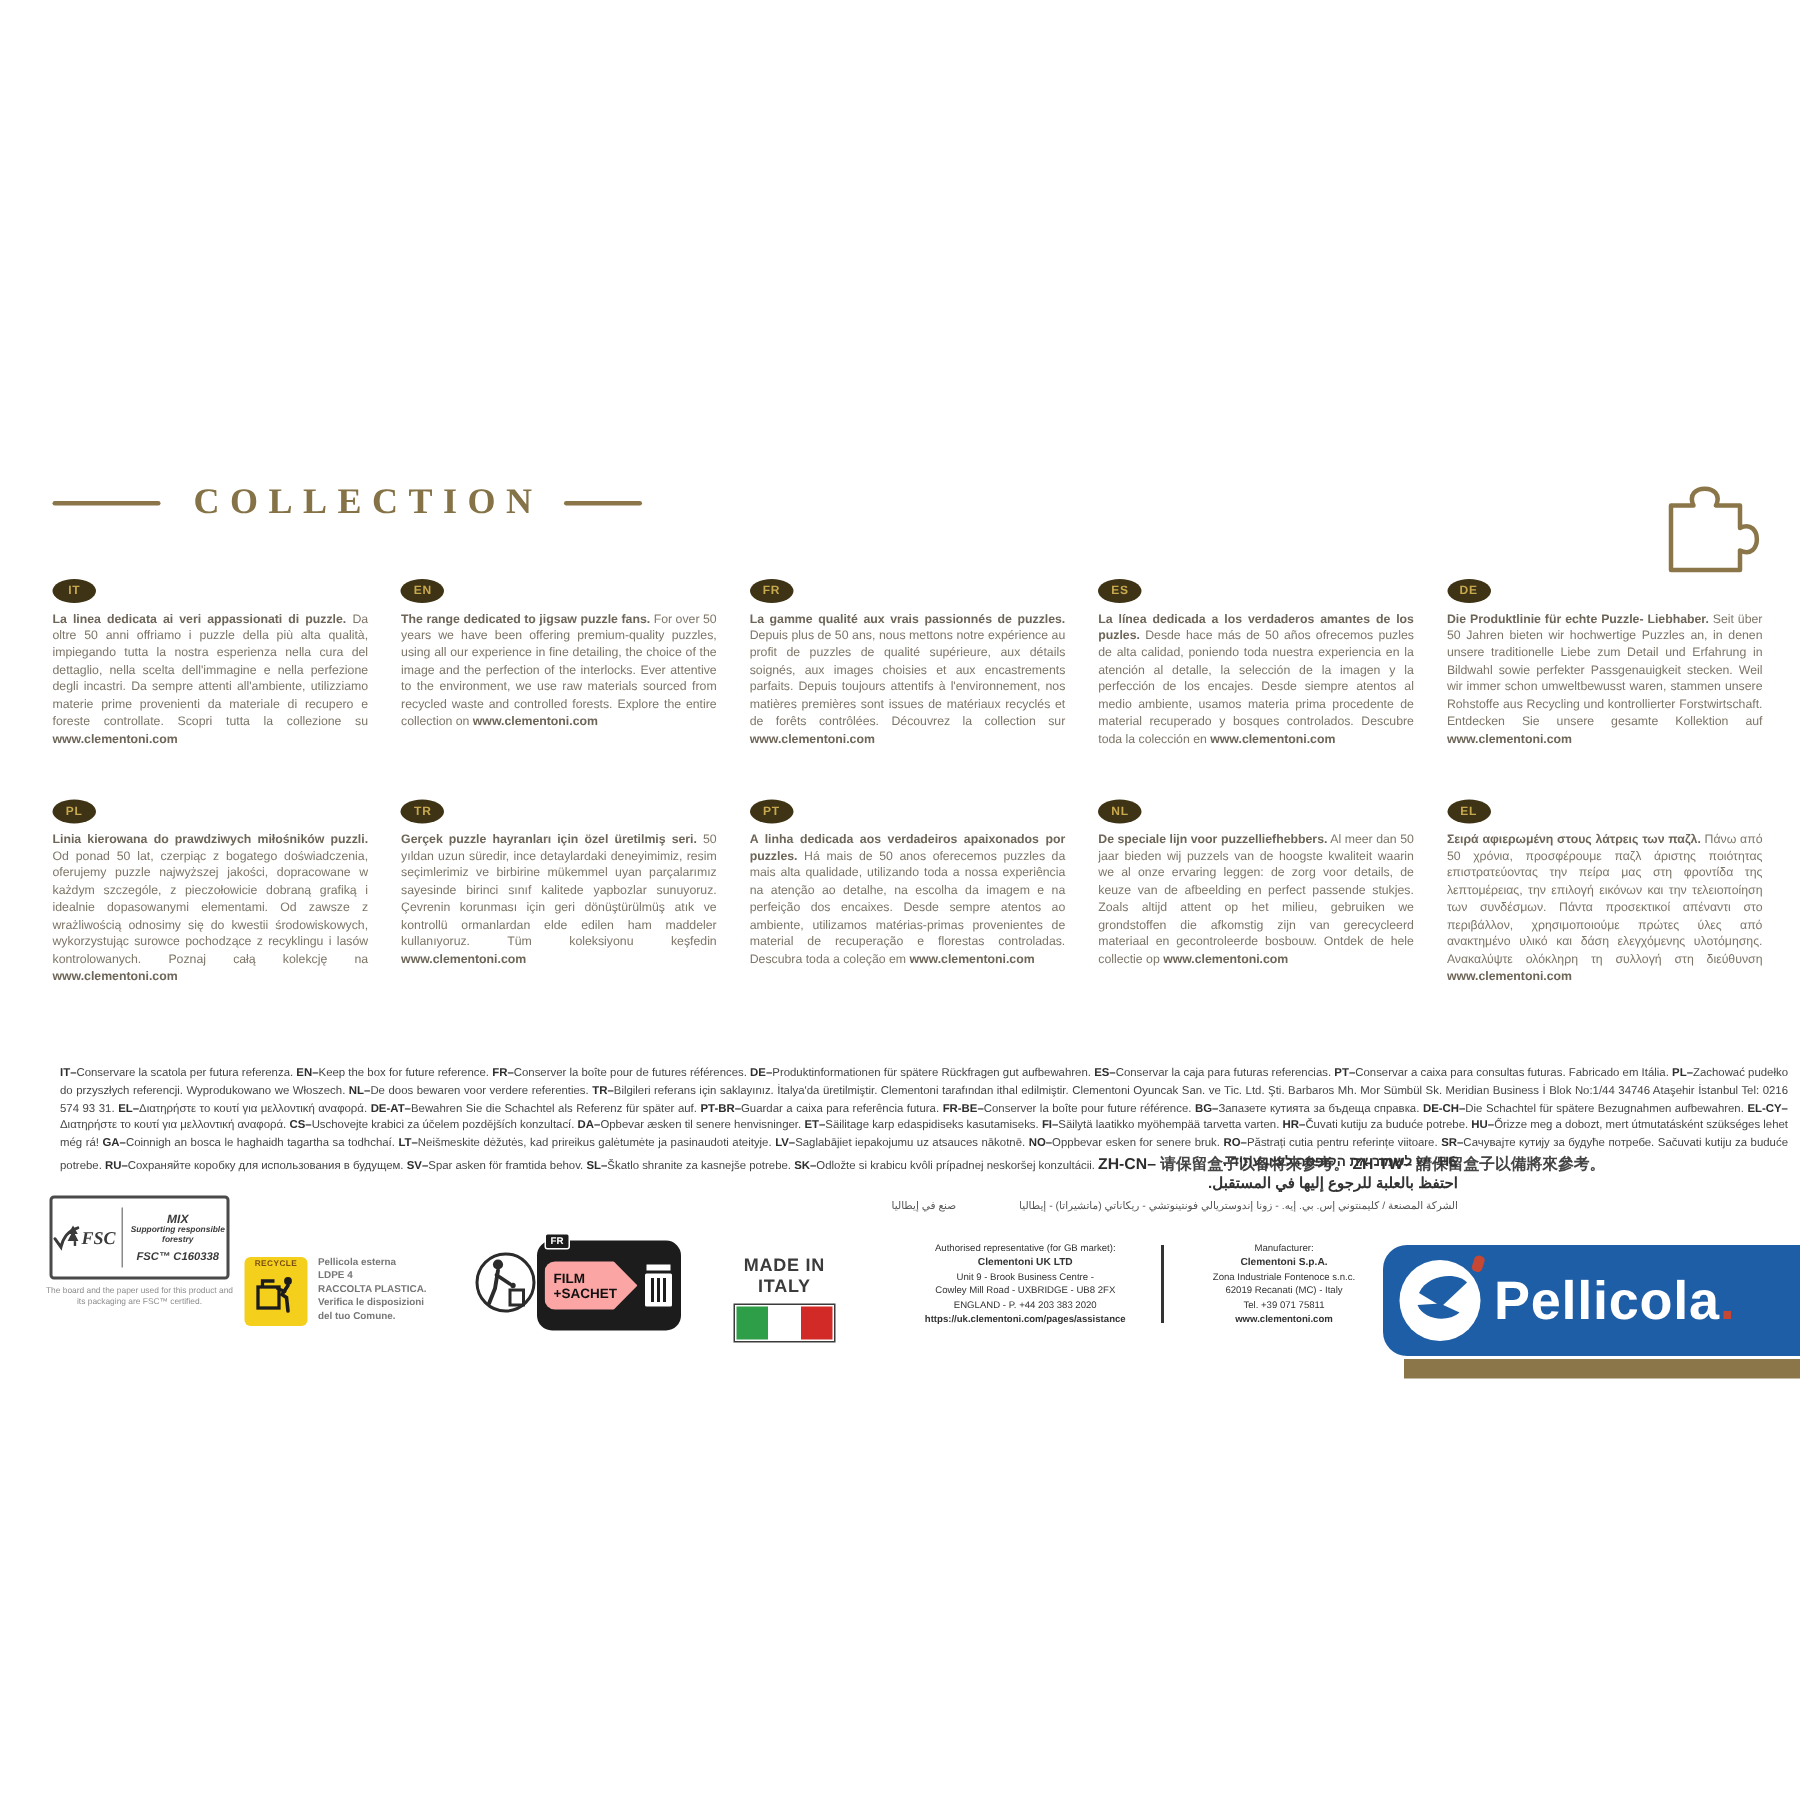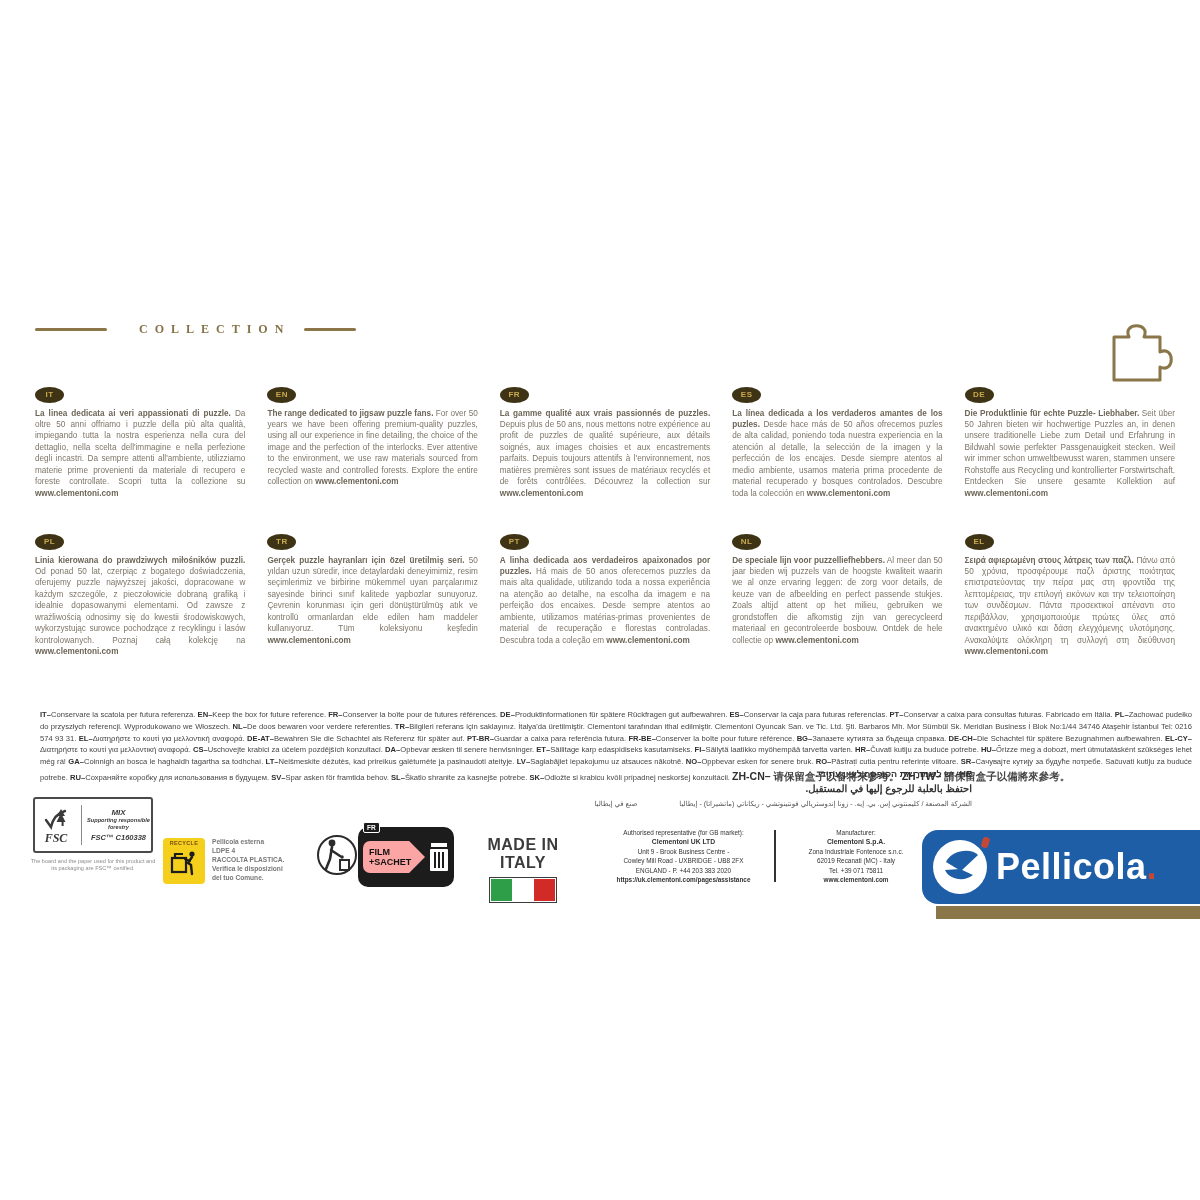--- a/index.html
+++ b/index.html
@@ -6,21 +6,21 @@
   .canvas{position:relative;width:1200px;height:1200px;background:#ffffff;overflow:hidden;
           font-family:"Liberation Sans",sans-serif;color:#7d7567;}
 
   
   .title-row{position:absolute;left:35px;top:322px;width:560px;display:flex;align-items:center;}
   .dash{height:3px;background:#8a7648;border-radius:2px;}
   .dash-left{width:72px;margin-right:14px;}
   .dash-right{width:52px;margin-left:14px;}
   .title-text{font-family:"Liberation Serif",serif;color:#857347;white-space:nowrap;display:flex;align-items:baseline;}
   .t-main{font-size:31px;font-variant:small-caps;letter-spacing:2px;font-weight:600;}
-  .t-sub{font-size:12px;letter-spacing:7px;font-weight:600;margin-left:18px;text-align:right;}
+  .t-sub{font-size:24px;letter-spacing:7px;font-weight:600;margin-left:8px;text-align:right;}
 
   
   .puzzle-icon{position:absolute;left:1098px;top:310px;}
 
   
   .lang-grid{position:absolute;left:35px;top:383px;width:1140px;display:grid;
              grid-template-columns:repeat(5,1fr);column-gap:22px;grid-template-rows:147px auto;}
   .lang-block{min-width:0;}
   .lang-badge{display:inline-flex;align-items:center;justify-content:center;min-width:17px;height:16px;
               padding:0 6px;background:#3e3415;color:#c9a94f;font-weight:bold;font-size:8px;
@@ -39,21 +39,21 @@
   
   .rtl-line{position:absolute;right:212px;direction:rtl;text-align:right;color:#333;margin:16px;}
   .rtl-he{top:753px;font-size:9px;font-weight:bold;}
   .rtl-ar{top:767px;font-size:10px;font-weight:bold;}
   .rtl-ar-small{top:784px;font-size:7px;color:#555;}
   .rtl-ar-small .made{margin-right:40px;}
 
   
   .fsc-box{position:absolute;left:33px;top:797px;width:120px;height:56px;border:2px solid #4a4a4a;
            border-radius:3px;display:flex;align-items:center;background:#fff;box-sizing:border-box;}
-  .fsc-left{width:42px;display:flex;flex-direction:column;align-items:center;}
+  .fsc-left{width:42px;display:flex;flex-direction:row;align-items:center;}
   .fsc-word{font-family:"Liberation Serif",serif;font-weight:bold;font-style:italic;font-size:12px;color:#3a3a3a;line-height:1;}
   .fsc-div{width:1px;height:40px;background:#8a8a8a;margin:0 4px;}
   .fsc-right{flex:1;text-align:center;color:#3a3a3a;font-style:italic;}
   .fsc-mix{font-size:8px;font-weight:bold;}
   .fsc-tagline{font-size:5.6px;font-weight:bold;line-height:1.2;}
   .fsc-code{font-size:7.5px;font-weight:bold;margin-top:2px;}
   .fsc-caption{position:absolute;left:28px;top:858px;width:130px;font-size:5.6px;line-height:1.3;
                color:#8d8d8d;text-align:center;}
 
   .recycle-box{position:absolute;left:163px;top:838px;width:42px;height:46px;background:#f4d01c;
@@ -67,21 +67,21 @@
 
   .film-label{position:absolute;left:358px;top:827px;width:96px;height:60px;background:#1c1c1c;
               border-radius:10px;display:flex;align-items:center;box-sizing:border-box;}
   .film-tag{position:absolute;top:-5px;left:5px;background:#1c1c1c;color:#fff;font-size:6.5px;
             font-weight:bold;padding:1px 3px;border-radius:2px;border:1px solid #fff;}
   .film-white{margin-left:5px;background:#fca5a5;border-radius:7px;padding:6px 10px 6px 6px;font-weight:bold;
               font-size:9px;line-height:1.15;color:#111;clip-path:polygon(0 0,74% 0,100% 50%,74% 100%,0 100%);width:46px;}
   .film-bin{margin-left:1px;}
 
   .mii{position:absolute;left:478px;top:836px;width:90px;text-align:center;}
-  .mii-text{font-size:16px;font-weight:bold;color:#3b3b3b;letter-spacing:.5px;}
+  .mii-text{font-size:12px;font-weight:bold;color:#3b3b3b;letter-spacing:.5px;}
   .flag{display:flex;width:66px;height:24px;border:1px solid #3b3b3b;margin:5px auto 0;background:#fff;}
   .flag div{flex:1;}
   .flag .g{background:#2f9e48;margin:1px;}
   .flag .w{background:#fff;margin:1px 0;}
   .flag .r{background:#d22b27;margin:1px;}
 
   .addr{position:absolute;top:828px;text-align:center;color:#333;font-size:6.4px;line-height:1.45;}
   .addr-rep{left:596px;width:175px;}
   .addr-man{left:786px;width:140px;}
   .addr .name{font-weight:bold;font-size:6.8px;}

